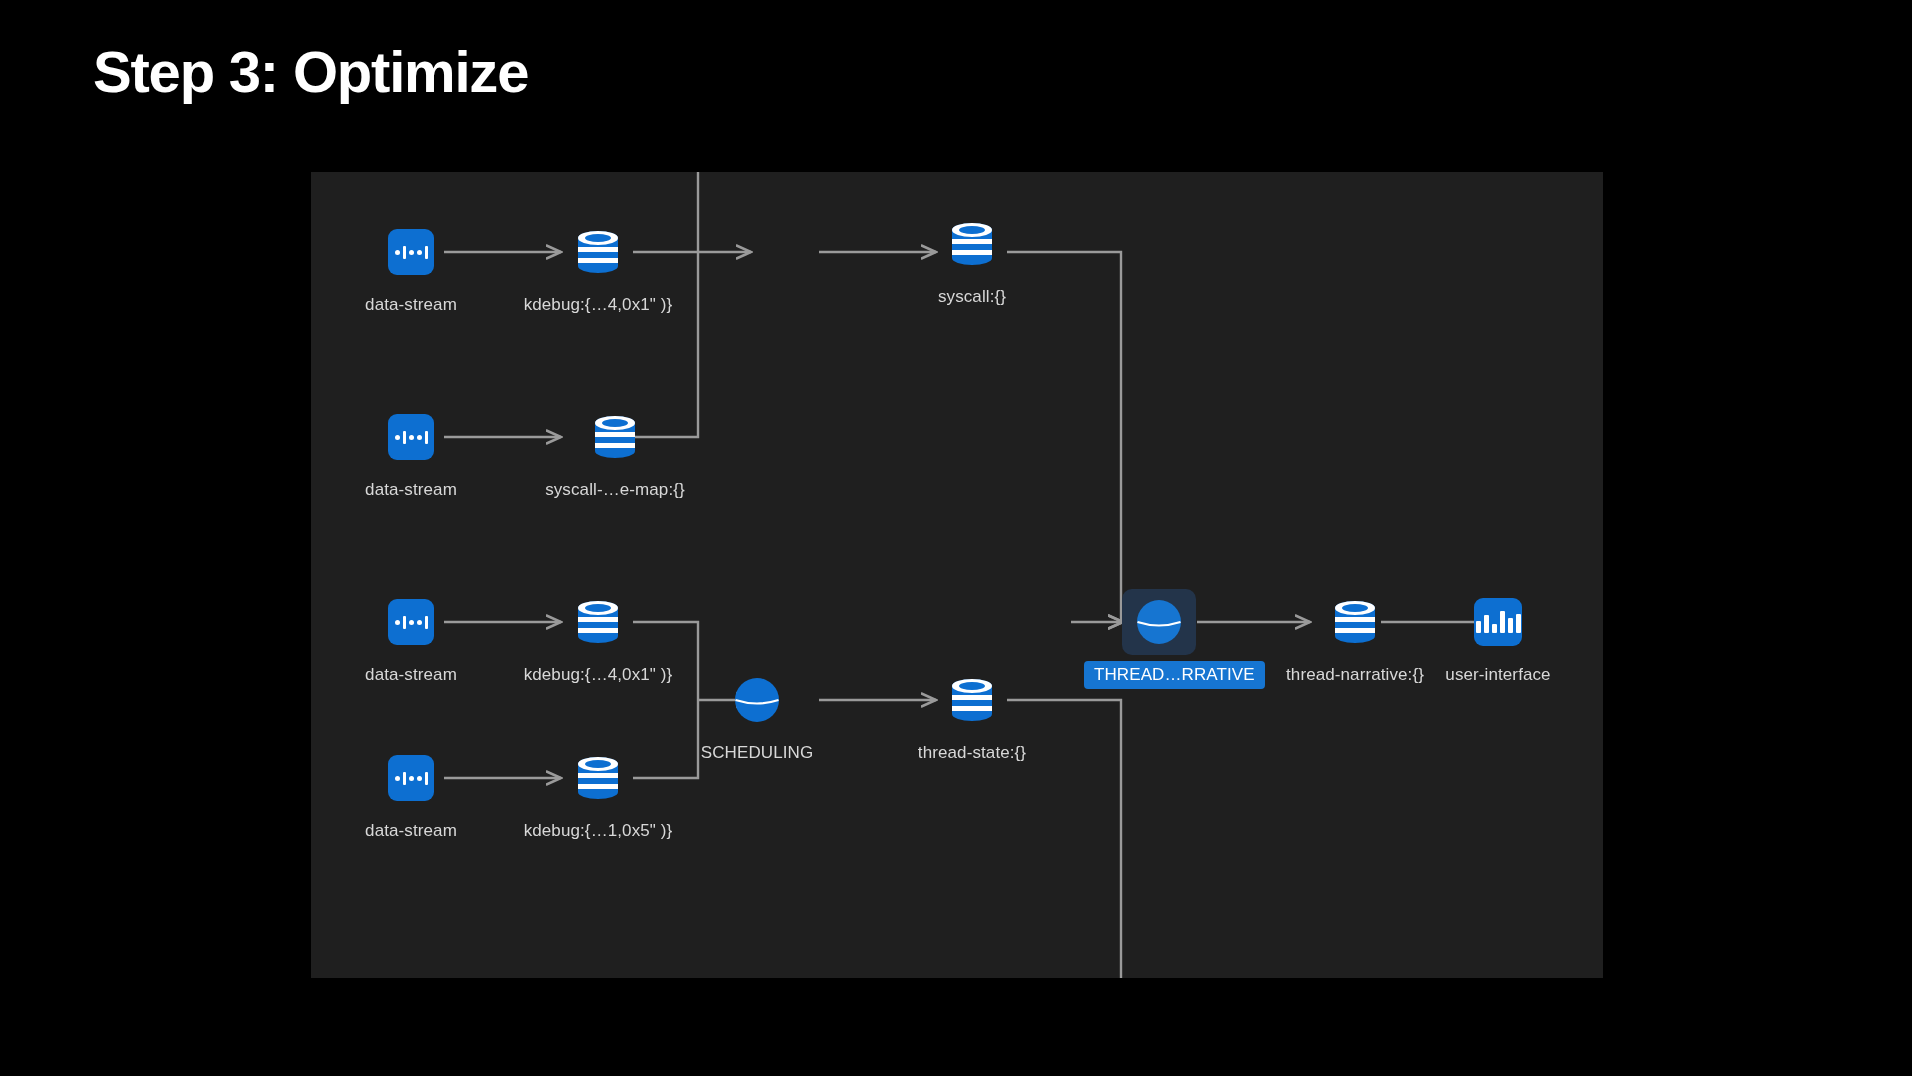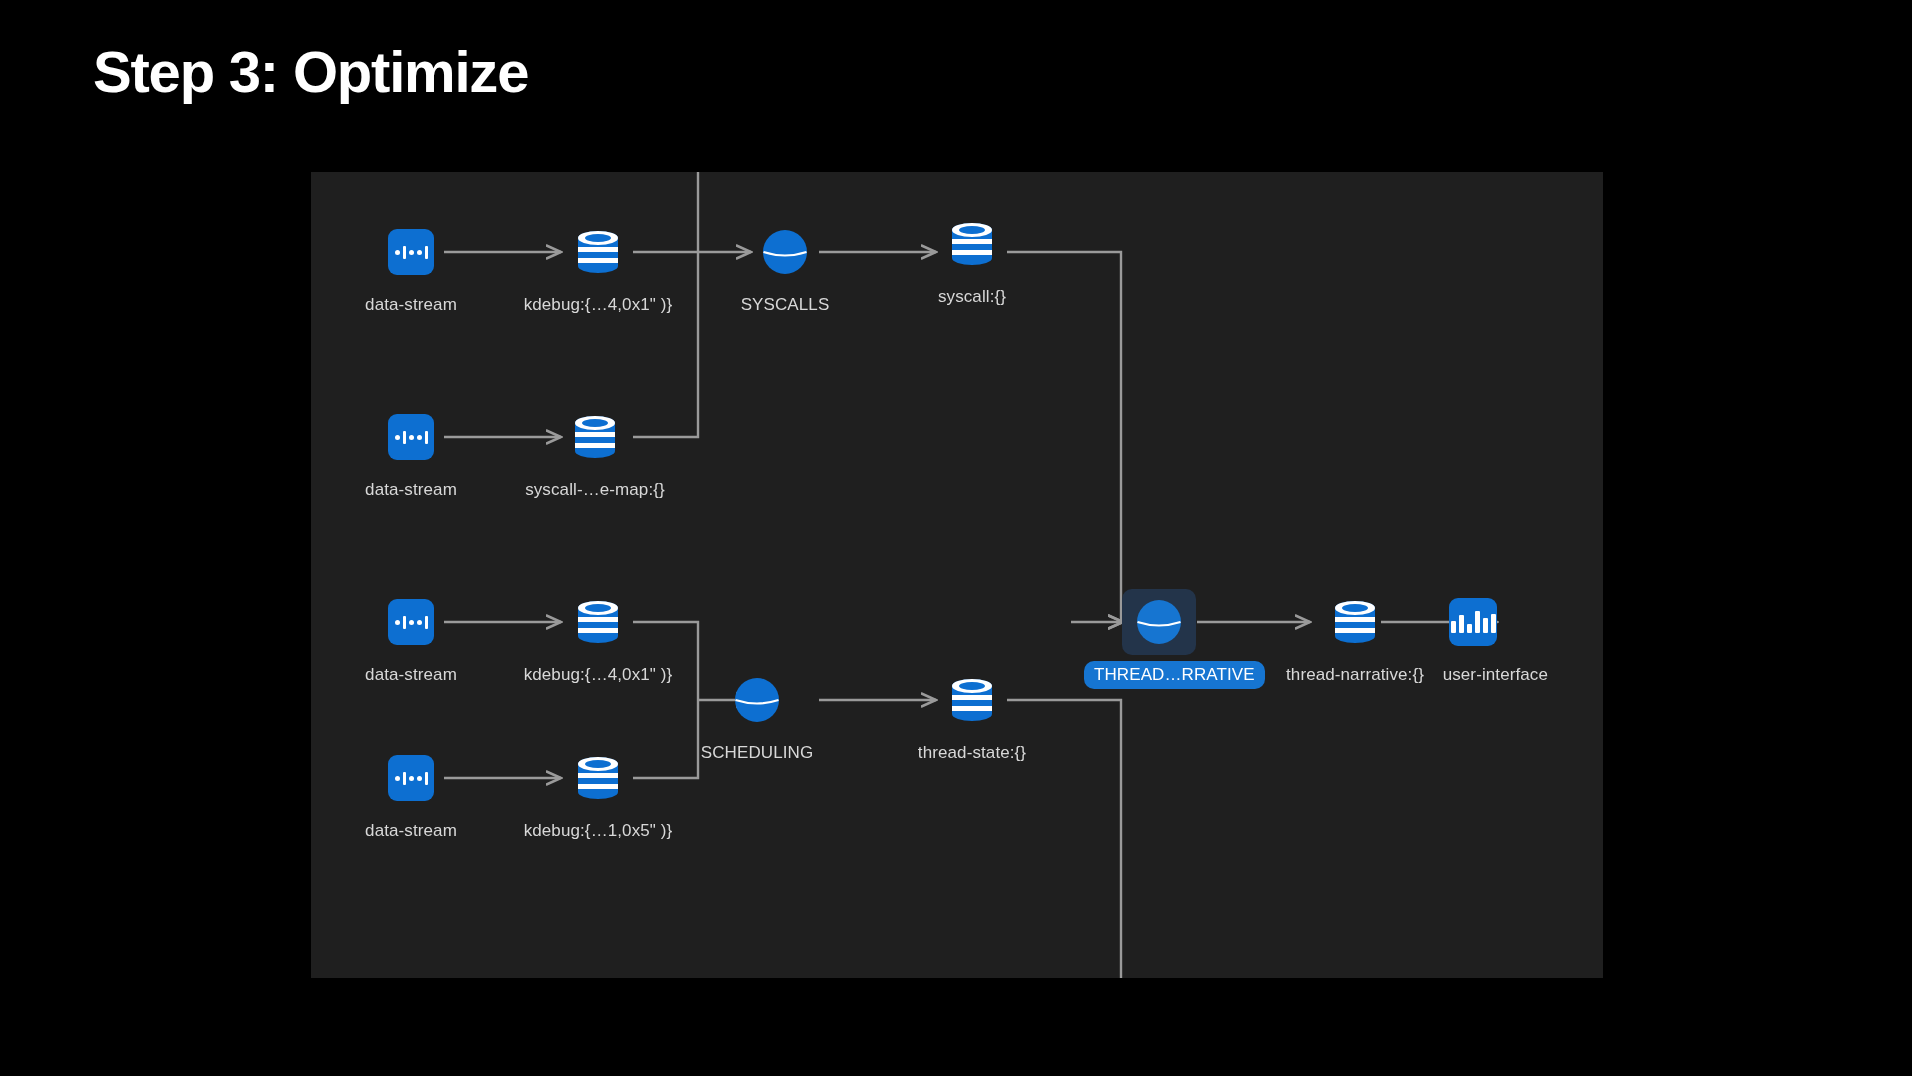--- a/index.html
+++ b/index.html
@@ -69,21 +69,21 @@
     margin-top: 12px;
     font-size: 17px;
     color: #d8d8d8;
     white-space: nowrap;
     letter-spacing: 0.1px;
   }
   .node-label.pill {
     display: inline-block;
     background: #1675d1;
     color: #ffffff;
-    border-radius: 10px;
+    border-radius: 4px;
     padding: 4px 10px;
     margin-top: 8px;
   }
 
   
   .icon-datastream {
     width: 46px;
     height: 46px;
     border-radius: 9px;
     background: #0d6fd1;
@@ -228,29 +228,20 @@
           <ellipse cx="26" cy="12" rx="20" ry="7" fill="#ffffff"></ellipse>
           <ellipse cx="26" cy="12" rx="13" ry="4" fill="#0d6fd1"></ellipse>
           <rect x="6" y="21" width="40" height="5" fill="#ffffff"></rect>
           <rect x="6" y="32" width="40" height="5" fill="#ffffff"></rect>
         </g>
       </svg>
     </div>
     <div class="node-label">kdebug:{…4,0x1" )}</div>
   </div>
 
-  <div class="node" style="left:474px; top:49px;">
-    <div class="node-icon-slot">
-      <svg class="icon-sphere" viewBox="0 0 50 50">
-        <circle cx="25" cy="25" r="22" fill="#0d6fd1"></circle>
-        <path d="M3.5 25 Q25 32 46.5 25" stroke="#ffffff" stroke-width="2.2" fill="none"></path>
-      </svg>
-    </div>
-    <div class="node-label">SYSCALLS</div>
-  </div>
 
   <div class="node" style="left:661px; top:41px;">
     <div class="node-icon-slot">
       <svg class="icon-db" viewBox="0 0 52 52">
         <path d="M6 12 a20 7 0 0 1 40 0 v28 a20 7 0 0 1 -40 0 z" fill="#0d6fd1"></path>
         <ellipse cx="26" cy="12" rx="20" ry="7" fill="#ffffff"></ellipse>
         <ellipse cx="26" cy="12" rx="13" ry="4" fill="#0d6fd1"></ellipse>
         <rect x="6" y="21" width="40" height="5" fill="#ffffff"></rect>
         <rect x="6" y="32" width="40" height="5" fill="#ffffff"></rect>
       </svg>
@@ -264,21 +255,21 @@
         <i class="dot"></i>
           <i class="bar"></i>
           <i class="dot"></i>
           <i class="dot"></i>
           <i class="bar"></i>
       </div>
     </div>
     <div class="node-label">data-stream</div>
   </div>
 
-  <div class="node" style="left:284px; top:234px;">
+  <div class="node" style="left:304px; top:234px;">
     <div class="node-icon-slot">
       <svg class="icon-db" viewBox="0 0 52 52">
         <path d="M6 12 a20 7 0 0 1 40 0 v28 a20 7 0 0 1 -40 0 z" fill="#0d6fd1"></path>
         <ellipse cx="26" cy="12" rx="20" ry="7" fill="#ffffff"></ellipse>
         <ellipse cx="26" cy="12" rx="13" ry="4" fill="#0d6fd1"></ellipse>
         <rect x="6" y="21" width="40" height="5" fill="#ffffff"></rect>
         <rect x="6" y="32" width="40" height="5" fill="#ffffff"></rect>
       </svg>
     </div>
     <div class="node-label">syscall-…e-map:{}</div>
@@ -376,21 +367,21 @@
         <path d="M6 12 a20 7 0 0 1 40 0 v28 a20 7 0 0 1 -40 0 z" fill="#0d6fd1"></path>
         <ellipse cx="26" cy="12" rx="20" ry="7" fill="#ffffff"></ellipse>
         <ellipse cx="26" cy="12" rx="13" ry="4" fill="#0d6fd1"></ellipse>
         <rect x="6" y="21" width="40" height="5" fill="#ffffff"></rect>
         <rect x="6" y="32" width="40" height="5" fill="#ffffff"></rect>
       </svg>
     </div>
     <div class="node-label">thread-narrative:{}</div>
   </div>
 
-  <div class="node" style="left:1162px; top:419px;text-align:right;">
+  <div class="node" style="left:1187px; top:419px;">
     <div class="node-icon-slot">
       <div class="icon-chart">
         <i style="height:12px"></i>
           <i style="height:18px"></i>
           <i style="height:9px"></i>
           <i style="height:22px"></i>
           <i style="height:15px"></i>
           <i style="height:19px"></i>
       </div>
     </div>

